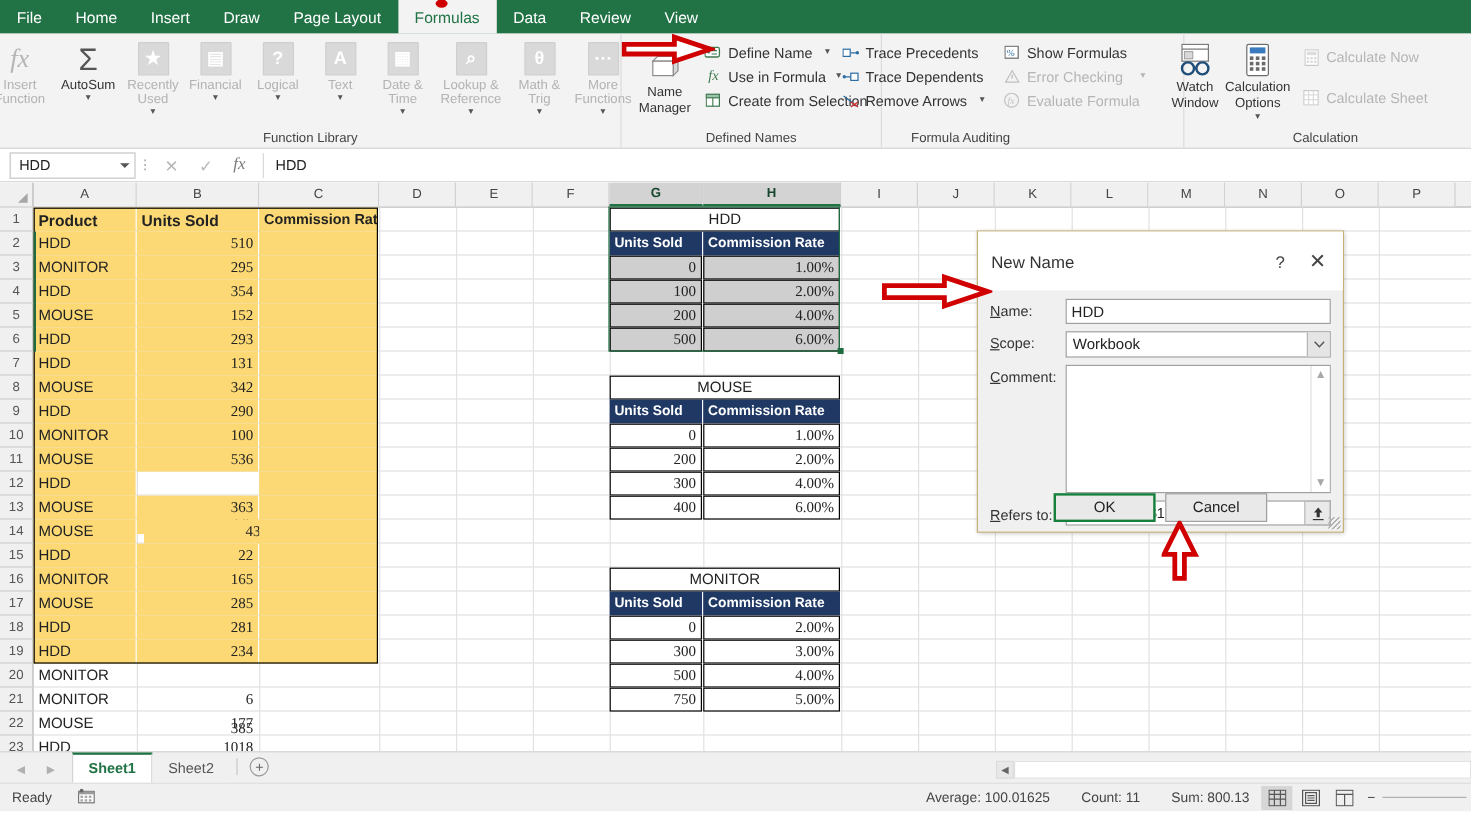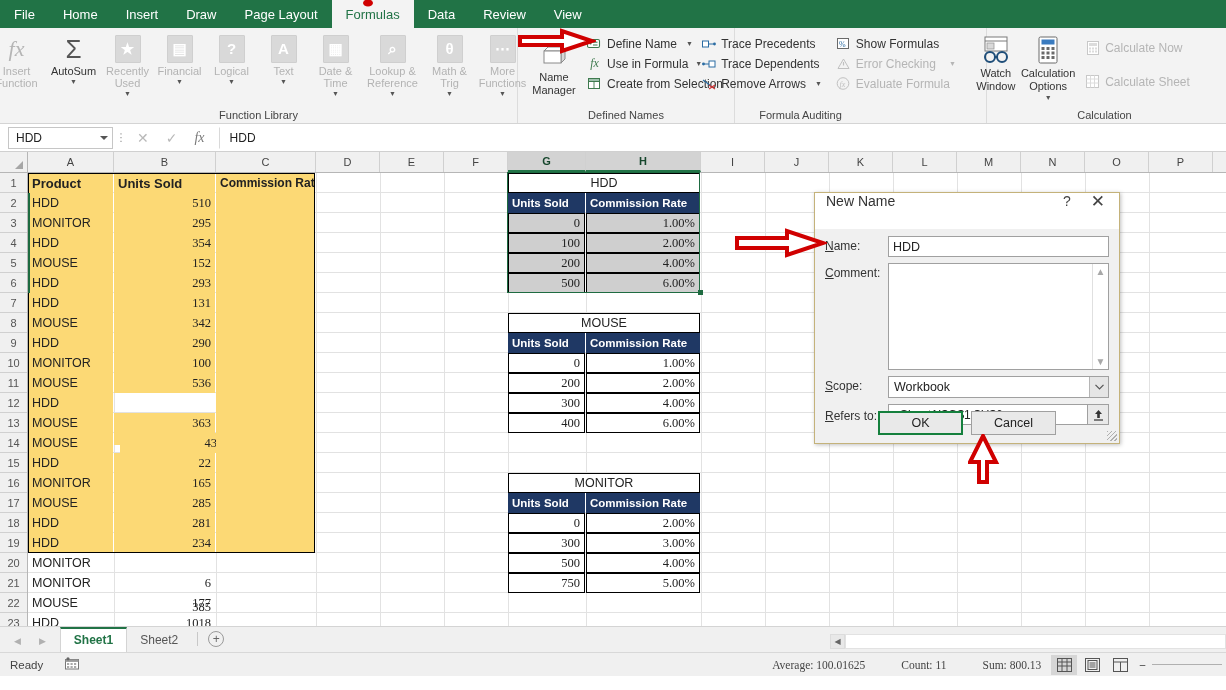--- a/index.html
+++ b/index.html
@@ -91,31 +91,31 @@
   .stab.active { background:#fff; color:#217346; font-weight:bold; border-top:2px solid #217346; border-left:1px solid #d4d4d4; border-right:1px solid #d4d4d4; }
   .sep { width:1px; height:14px; background:#c8c8c8; margin:0 6px 6px; }
   .plus { width:16px;height:16px;border:1px solid #9a9a9a;border-radius:50%;display:flex;align-items:center;justify-content:center;
           font-size:12px;color:#666;margin:0 4px 5px; }
   .hscroll { position:absolute; left:830px; right:0; bottom:2px; height:17px; background:#f0f0f0; display:flex; align-items:center; }
   .hsbtn { width:15px;height:15px; background:#e8e8e8; display:flex;align-items:center;justify-content:center; font-size:8px; color:#666; border:1px solid #dcdcdc;}
   .hstrack { flex:1; height:15px; background:#fff; border:1px solid #e2e2e2; }
 
   .statusbar { height:24px; background:#f0f0f0; border-top:1px solid #d8d8d8; display:flex; align-items:center;
                font-size:11.5px; color:#444; }
-  .stats { margin-left:auto; display:flex; align-items:center; gap:36px; padding-right:10px;font-family:Liberation Serif, serif; }
+  .stats { margin-left:auto; display:flex; align-items:center; gap:26px; padding-right:10px; }
   .viewbtns { display:flex; align-items:center; gap:2px; padding-right:6px; }
   .vb { width:26px;height:20px;display:flex;align-items:center;justify-content:center;color:#666; }
   .vb.on { background:#d6d6d6; }
   .zoomslider { display:flex; align-items:center; gap:6px; padding-right:4px; }
   .ztrack { width:70px; height:1px; background:#b0b0b0; }
 
   
   .dialog { position:absolute; left:814px; top:192px; width:306px; height:252px;
             background:#f0f0f0; border:1px solid #c4b27a; box-shadow:1px 1px 4px rgba(0,0,0,.25); }
-  .dlg-title { height:36px; background:#fff; display:flex; padding:0 6px 0 11px; font-size:14px; color:#333; }
+  .dlg-title { height:49px; background:#fff; display:flex; align-items:center; padding:0 6px 0 11px; font-size:14px; color:#333; }
   .dlg-q { margin-left:auto; font-size:14px; color:#444; padding:0 12px; cursor:pointer; }
   .dlg-x { font-size:17px; color:#444; padding:0 8px; cursor:pointer; line-height:1; }
   .dlg-body { padding:7px 10px 0 10px; position:relative; }
   .frow { display:flex; align-items:flex-start; margin-bottom:6px; }
   .flabel { width:63px; font-size:12px; color:#333; padding-top:3px; }
   .ul { text-decoration:underline; }
   .finput { flex:1; height:21px; background:#fff; border:1px solid #a0a0a0; padding:0 4px;
             display:flex; align-items:center; font-size:12.5px; }
   .fselect { flex:1; height:22px; background:#fff; border:1px solid #a0a0a0; display:flex; align-items:center;
              padding-left:5px; font-size:12.5px; position:relative; }
@@ -703,37 +703,37 @@
     <span>New Name</span>
     <span class="dlg-q">?</span>
     <span class="dlg-x">✕</span>
   </div>
   <div class="dlg-body">
     <div class="frow">
       <div class="flabel"><span class="ul">N</span>ame:</div>
       <div class="finput">HDD</div>
     </div>
     <div class="frow">
-      <div class="flabel"><span class="ul">C</span>omment:</div>
-      <div class="ftext">
-        <div class="tscroll">
-          <span>▲</span>
-          <span>▼</span>
-        </div>
-      </div>
-    </div>
-    <div class="frow">
       <div class="flabel"><span class="ul">S</span>cope:</div>
       <div class="fselect">
         <span>Workbook</span>
         <span class="dd">
           <svg width="9" height="6" viewBox="0 0 9 6">
               <path d="M0.5 0.8 L4.5 5 L8.5 0.8" fill="none" stroke="#555" stroke-width="1.2"></path>
             </svg>
         </span>
+      </div>
+    </div>
+    <div class="frow">
+      <div class="flabel"><span class="ul">C</span>omment:</div>
+      <div class="ftext">
+        <div class="tscroll">
+          <span>▲</span>
+          <span>▼</span>
+        </div>
       </div>
     </div>
     <div class="refrow">
       <div class="flabel"><span class="ul">R</span>efers to:</div>
       <div class="refinput">=Sheet1!$G$1:$H$6</div>
       <div class="refbtn">
         <svg width="11" height="12" viewBox="0 0 11 12">
             <path d="M5.5 1 L9 5 L6.8 5 L6.8 9 L4.2 9 L4.2 5 L2 5 Z" fill="#333"></path>
             <line x1="1" y1="11" x2="10" y2="11" stroke="#333" stroke-width="1.2"></line>
           </svg>

